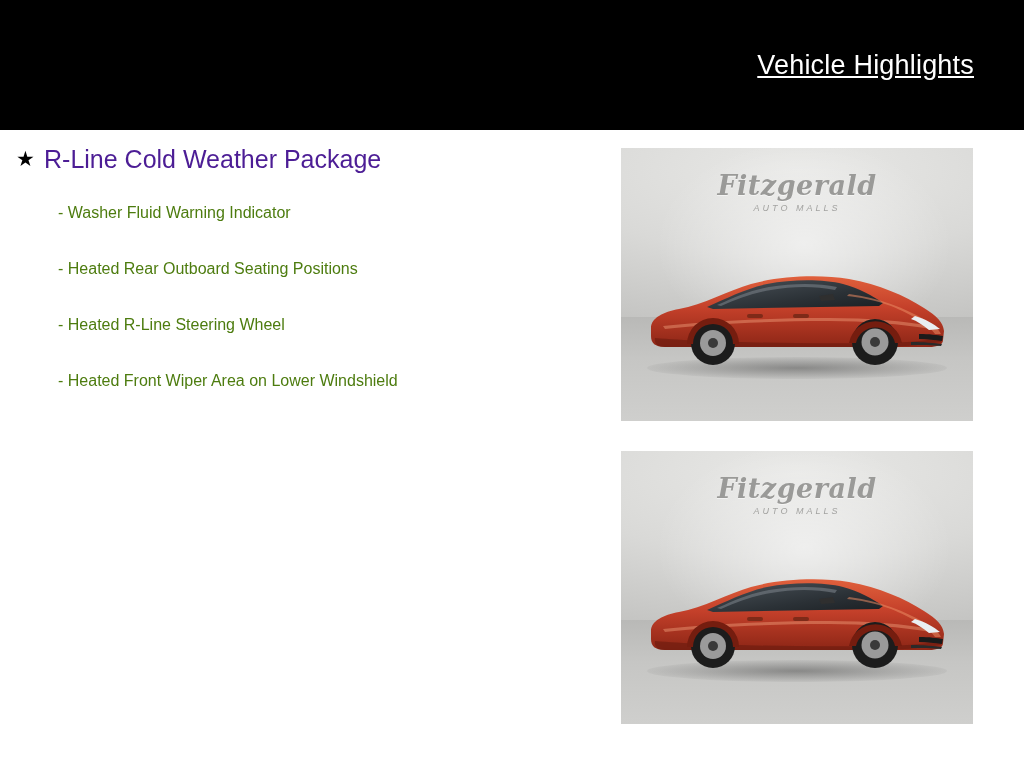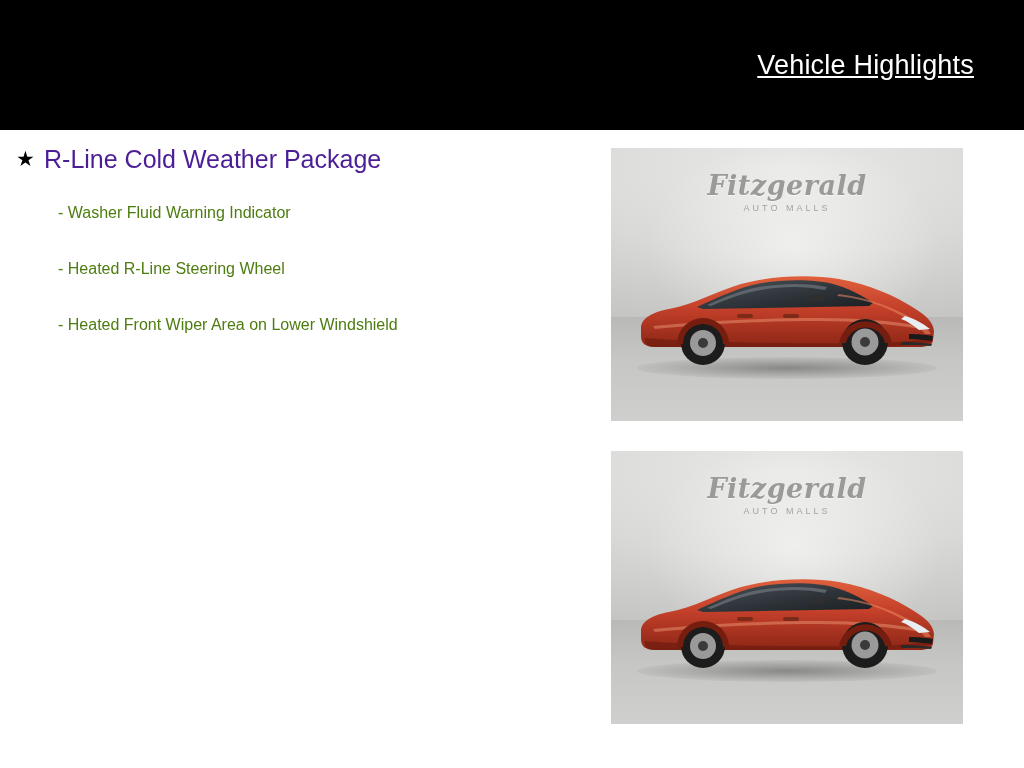--- a/index.html
+++ b/index.html
@@ -66,21 +66,21 @@
     font-size: 16px;
     line-height: 33px;
     color: #4d7c0f;
     margin-left: 44px;
     margin-bottom: 23px;
     max-width: 520px;
     font-weight: 400;
   }
   .photos {
     position: absolute;
-    right: 52px;
+    right: 42px;
     top: 18px;
     width: 361px;
     margin-left: 27px;
   }
   .photo {
     position: relative;
     width: 352px;
     height: 273px;
     margin-bottom: 30px;
     overflow: hidden;
@@ -114,20 +114,21 @@
     color: #9a9a98;
     letter-spacing: 0.5px;
     text-shadow: 0 1px 0 rgba(255,255,255,0.5);
   }
   .watermark .wm-sub {
     font-family: "Liberation Sans", sans-serif;
     font-size: 9px;
     letter-spacing: 3px;
     color: #a3a3a1;
     margin-top: 2px;
+    font-style: italic;
   }
   
   .car {
     position: absolute;
     left: 22px;
     bottom: 48px;
     width: 310px;
     height: 125px;
   }
   .car svg { display: block; width: 100%; height: 100%; }
@@ -153,20 +154,21 @@
   <div class="content">
 
     <div class="features">
 
       <div class="feature-row">
         <span class="bullet-star">★</span>
         <span class="feature-title">R-Line Cold Weather Package</span>
       </div>
 
       <div class="sub-item">- Washer Fluid Warning Indicator</div>
+      <div class="sub-item">- Heated Rear Outboard Seating Positions</div>
       <div class="sub-item">- Heated R-Line Steering Wheel</div>
       <div class="sub-item">- Heated Front Wiper Area on Lower Windshield</div>
 
     </div>
 
     <div class="photos">
 
       <div class="photo">
         <div class="wall-shadow"></div>
         <div class="floor"></div>

